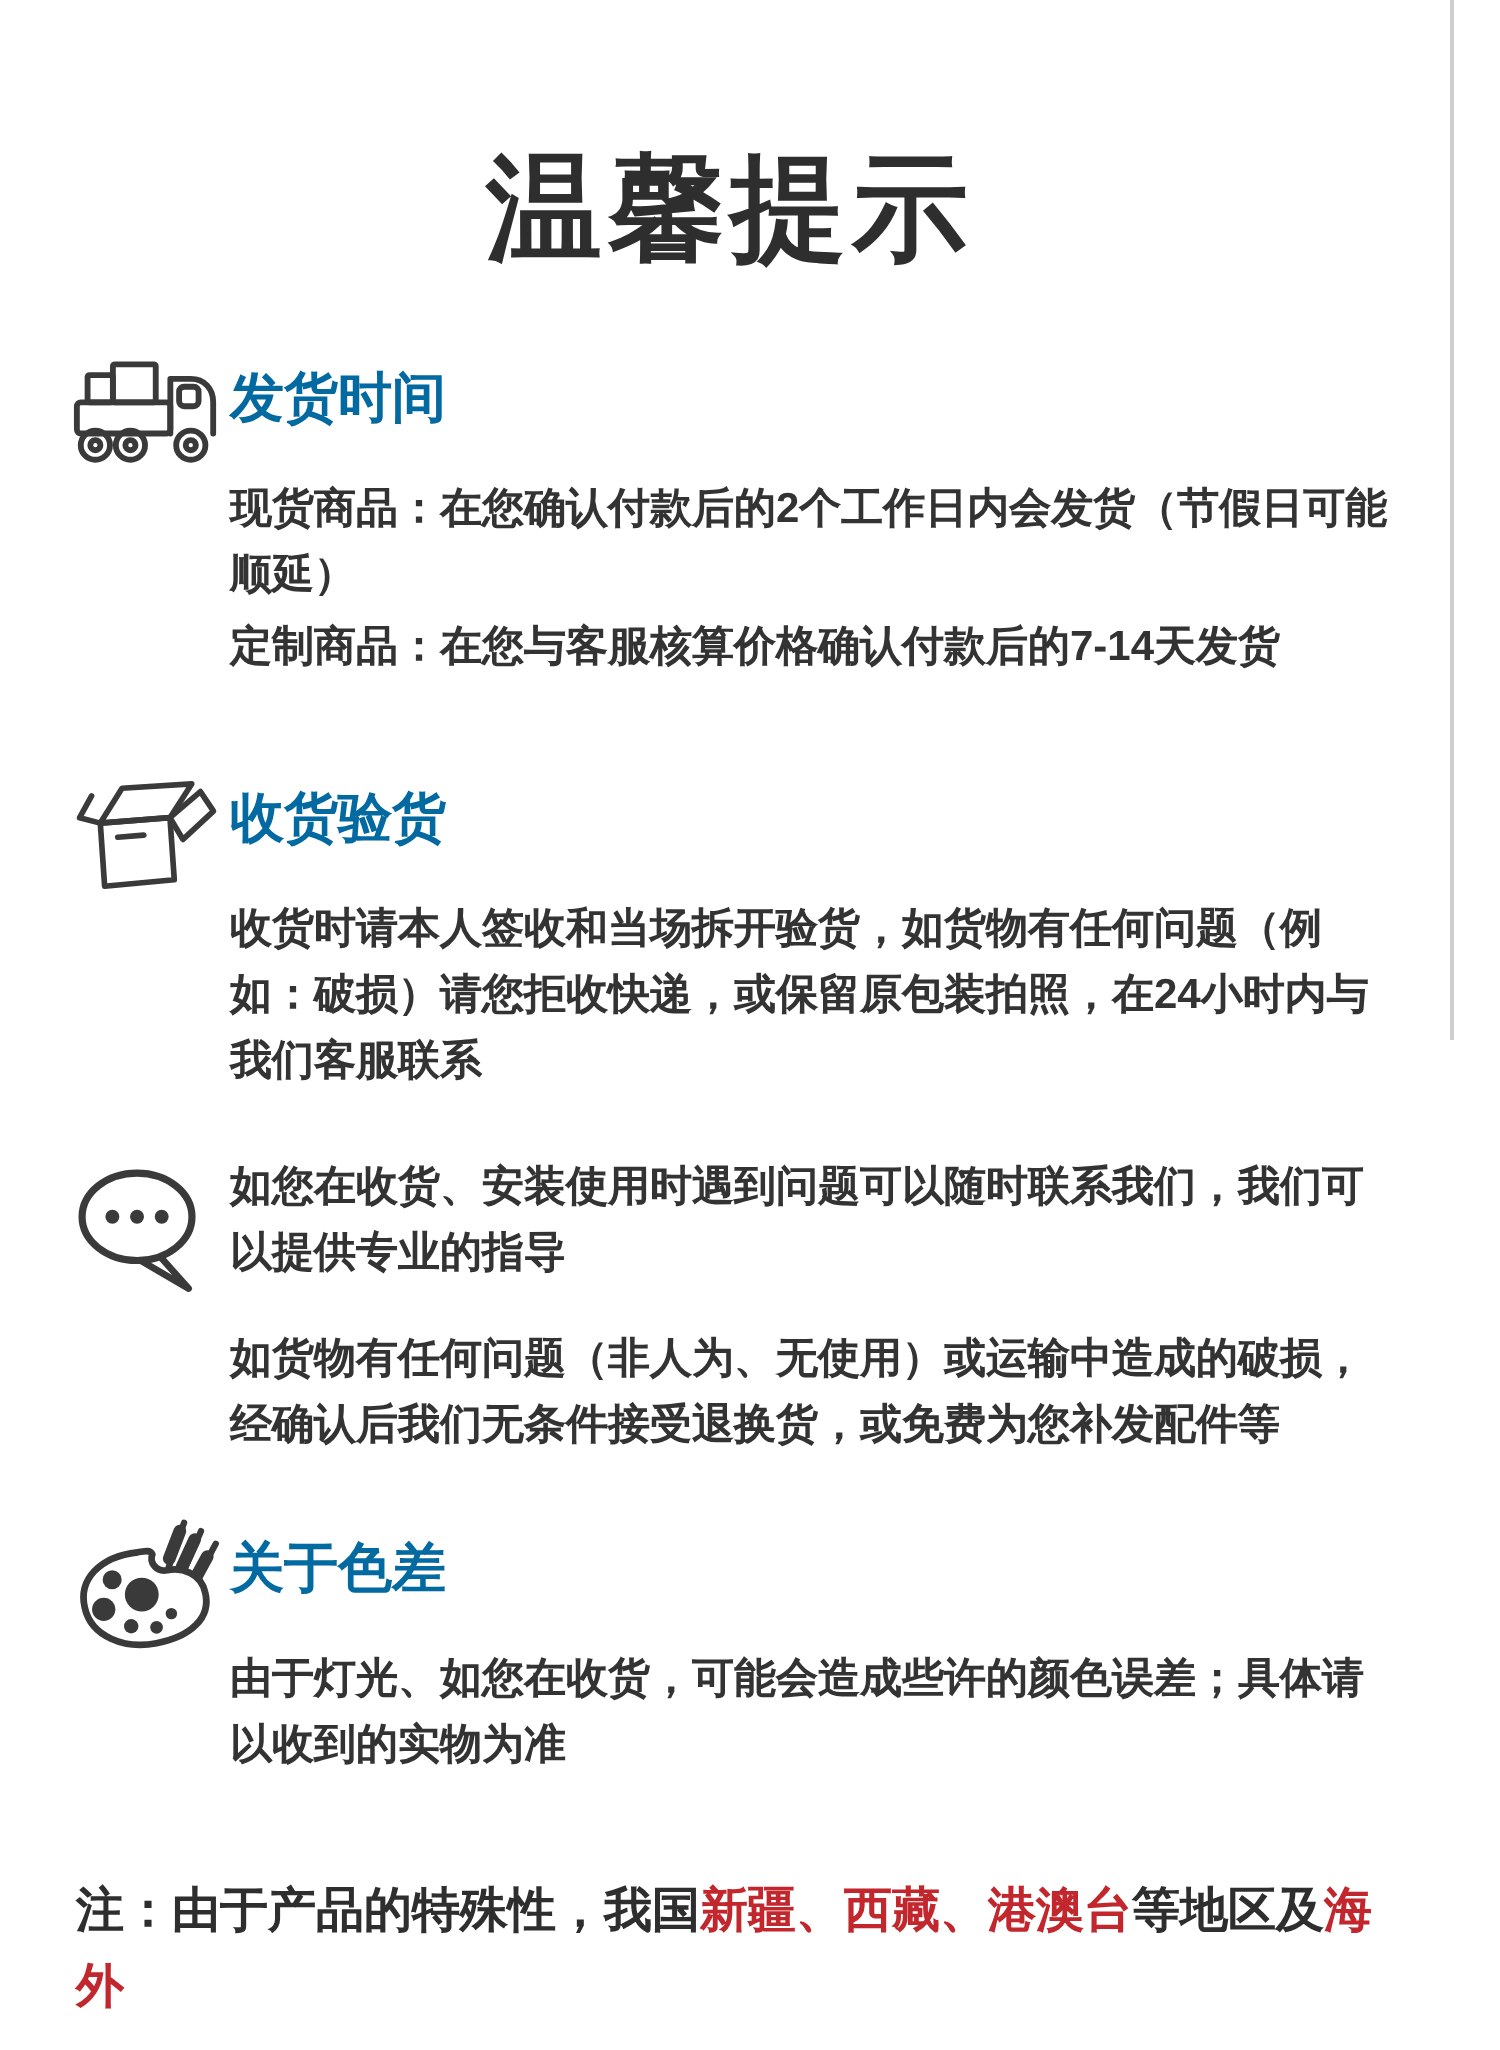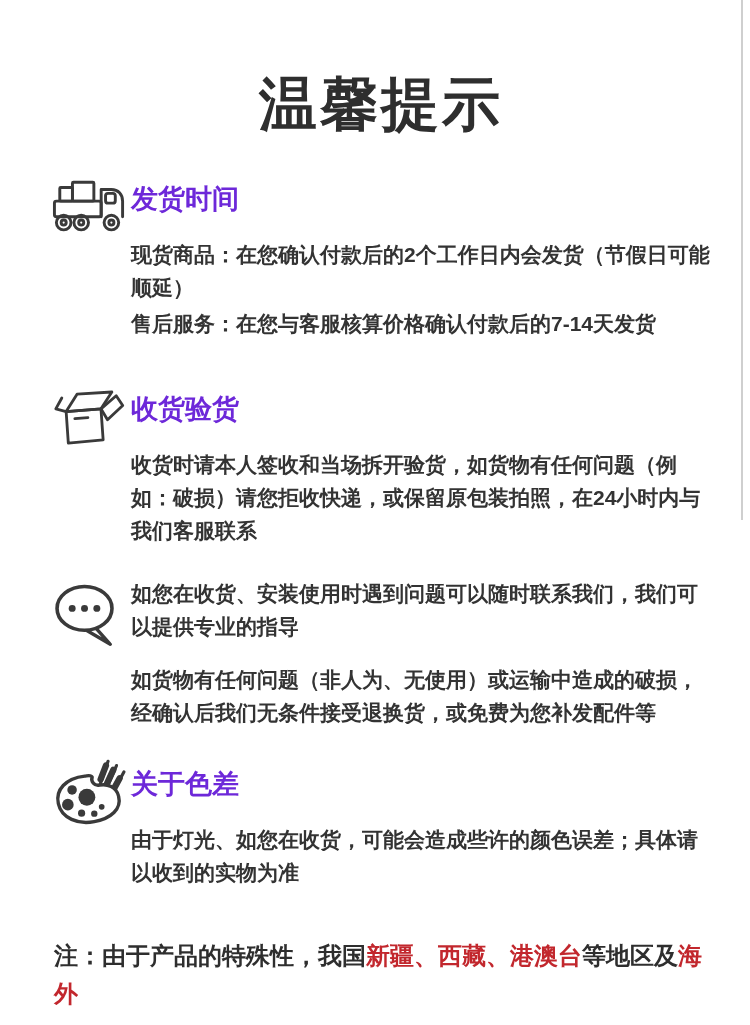--- a/index.html
+++ b/index.html
@@ -3,21 +3,20 @@
 <meta charset="utf-8">
 <style>
   html,body { margin:0; padding:0; background:#fff; }
   .page {
     position:relative;
     width:730px; height:1025px;
     background:#ffffff;
     overflow:hidden;
     font-family:"Liberation Sans","DejaVu Sans",sans-serif;
     color:#333333;
-    margin-left:16px;
   }
   .scroll-line {
     position:absolute; top:0; right:3px;
     width:2px; height:520px;
     background:#cfcfcf;
   }
   .title {
     margin:0;
     padding-top:66px;
     text-align:center;
@@ -39,21 +38,21 @@
     color:#3a3a3a;
   }
   .tip .icon-wrap svg { width:100%; height:100%; }
   .tip h2 {
     margin:0 0 10px 0;
     height:58px;
     display:flex;
     align-items:center;
     font-size:27px;
     font-weight:600;
-    color:#6d28d9;
+    color:#0369a1;
   }
   .tip p {
     margin:0 0 3px 0;
     font-size:21px;
     line-height:33px;
     font-weight:700;
     color:#333333;
   }
   .tip p.spaced { margin-bottom:20px; }
   .tip-ship     { margin-bottom:40px; }
@@ -91,21 +90,21 @@
           <circle cx="12" cy="48" r="7.5"></circle>
           <circle cx="12" cy="48" r="2.6"></circle>
           <circle cx="30" cy="48" r="7.5"></circle>
           <circle cx="30" cy="48" r="2.6"></circle>
           <circle cx="61" cy="48" r="7.5"></circle>
           <circle cx="61" cy="48" r="2.6"></circle>
         </svg>
       </div>
       <h2>发货时间</h2>
       <p>现货商品：在您确认付款后的2个工作日内会发货（节假日可能顺延）</p>
-      <p>售后服务：在您与客服核算价格确认付款后的7-14天发货</p>
+      <p>定制商品：在您与客服核算价格确认付款后的7-14天发货</p>
     </section>
 
     <section class="tip tip-receive">
       <div class="icon-wrap">
         <svg viewBox="0 0 68 62" fill="none" stroke="currentColor" stroke-width="2.6" stroke-linecap="round" stroke-linejoin="round">
           <polygon points="13,26 45,23.5 47,52 15,55"></polygon>
           <polygon points="13,26 23,10 55,8 45,23.5"></polygon>
           <polygon points="45,23.5 59,11.5 65,20.5 51,33.5"></polygon>
           <path d="M13,26 L3.5,23.5 L9,13.5"></path>
           <line x1="21" y1="32.5" x2="33" y2="31.5"></line>

